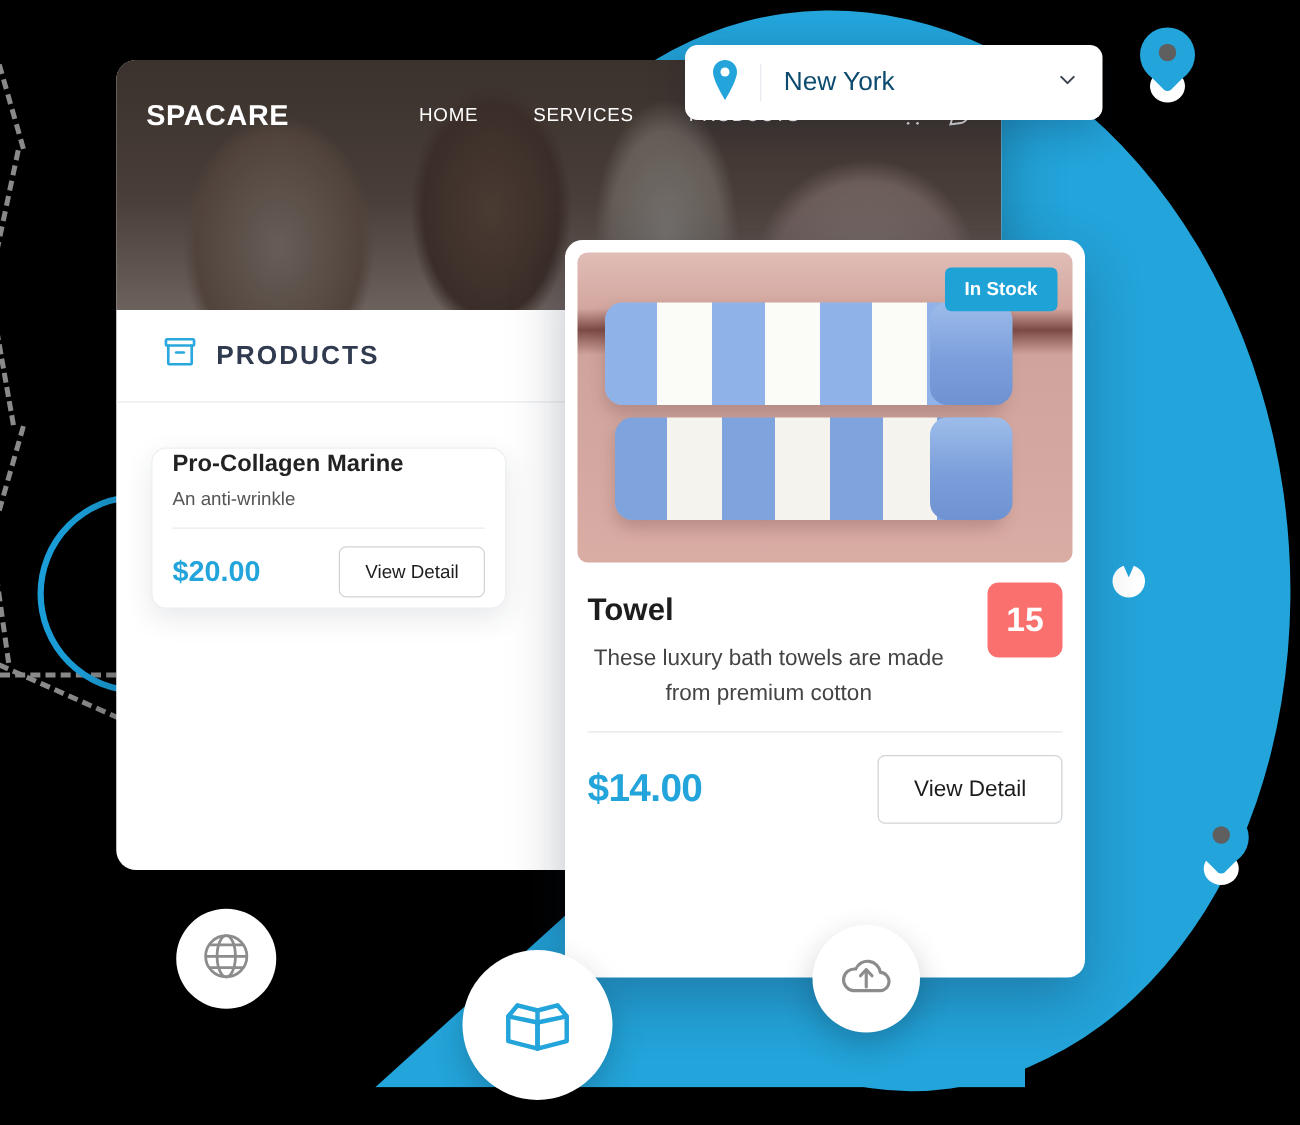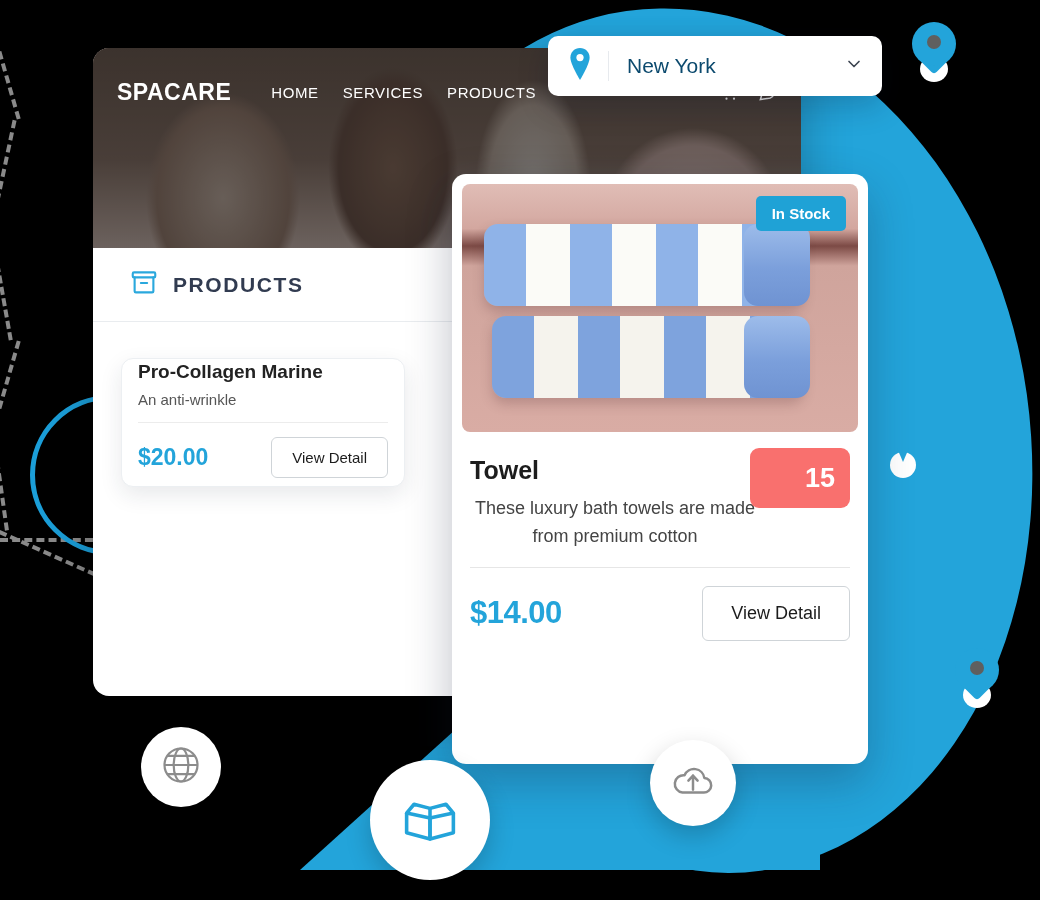--- a/index.html
+++ b/index.html
@@ -88,21 +88,21 @@
     filter:saturate(.9);
   }
   .hero .tint{position:absolute;inset:0;background:rgba(20,16,14,.55);}
   .navbar{
     position:absolute;left:0;top:0;width:708px;height:88px;display:flex;align-items:center;
     padding:0 24px;box-sizing:border-box;
   }
   .logo{
     color:#fff;font-size:23px;font-weight:bold;letter-spacing:.5px;
   }
-  .navlinks{display:flex;gap:24px;margin-left:40px;}
+  .navlinks{display:flex;gap:44px;margin-left:104px;}
   .navlinks span{
     color:#fff;font-size:15px;letter-spacing:.6px;font-weight:500;
   }
   .navicons{margin-left:auto;display:flex;gap:18px;align-items:center;opacity:.95;}
   .navicons svg{display:block;}
 
   
   .sec-head{
     position:absolute;left:0;top:200px;width:708px;height:74px;
     display:flex;align-items:center;gap:14px;padding-left:36px;box-sizing:border-box;
@@ -145,21 +145,21 @@
   }
   .price{font-size:23px;font-weight:bold;color:#23a4da;}
   .btn-detail{
     background:#fff;border:1px solid #cfd4d8;border-radius:6px;
     padding:11px 20px;font-size:15px;color:#1c1c1c;cursor:pointer;
     font-family:"Liberation Sans", sans-serif;
   }
 
   
   .big-card{
-    position:absolute;left:452px;top:174px;width:416px;height:590px;
+    position:absolute;left:452px;top:192px;width:416px;height:590px;
     background:#fff;border-radius:14px;box-shadow:0 18px 45px rgba(20,30,55,.28);
     overflow:hidden;
   }
   .big-card .thumb{
     position:relative;margin:10px;height:248px;border-radius:8px;overflow:hidden;
     background:
       linear-gradient(180deg,#e0bdb6 0%,#d3a79f 18%,#7c4a45 25%,#cfa49c 33%,#d9aca4 100%);
   }
   .towel-art{position:absolute;left:22px;top:40px;width:330px;height:190px;}
   .towel-row{
@@ -179,21 +179,21 @@
   .badge-stock{
     position:absolute;right:12px;top:12px;background:#1fa2d6;color:#fff;
     font-size:15px;font-weight:bold;padding:9px 16px;border-radius:5px;
   }
   .big-body{padding:14px 18px 0 18px;position:relative;}
   .big-title{font-size:25px;font-weight:bold;color:#1d1d1d;margin:0 0 10px 0;}
   .big-desc{font-size:18px;color:#444;line-height:1.55;margin:0 0 16px 0;max-width:290px;text-align:center;}
   .qty-badge{
     position:absolute;right:18px;top:6px;width:60px;height:60px;background:#f9706e;
     border-radius:9px;color:#fff;font-size:27px;font-weight:bold;
-    display:flex;align-items:center;justify-content:center;padding-left:40px;
+    display:flex;align-items:center;justify-content:center;
   }
   .big-foot{
     border-top:1px solid #e6e6e6;margin:0 18px;padding:18px 0 0 0;
     display:flex;align-items:center;justify-content:space-between;
   }
   .big-price{font-size:31px;font-weight:bold;color:#23a4da;letter-spacing:-.5px;}
   .btn-detail-lg{
     background:#fff;border:1px solid #cfd4d8;border-radius:6px;
     padding:16px 28px;font-size:18px;color:#1c1c1c;cursor:pointer;
     font-family:"Liberation Sans", sans-serif;

